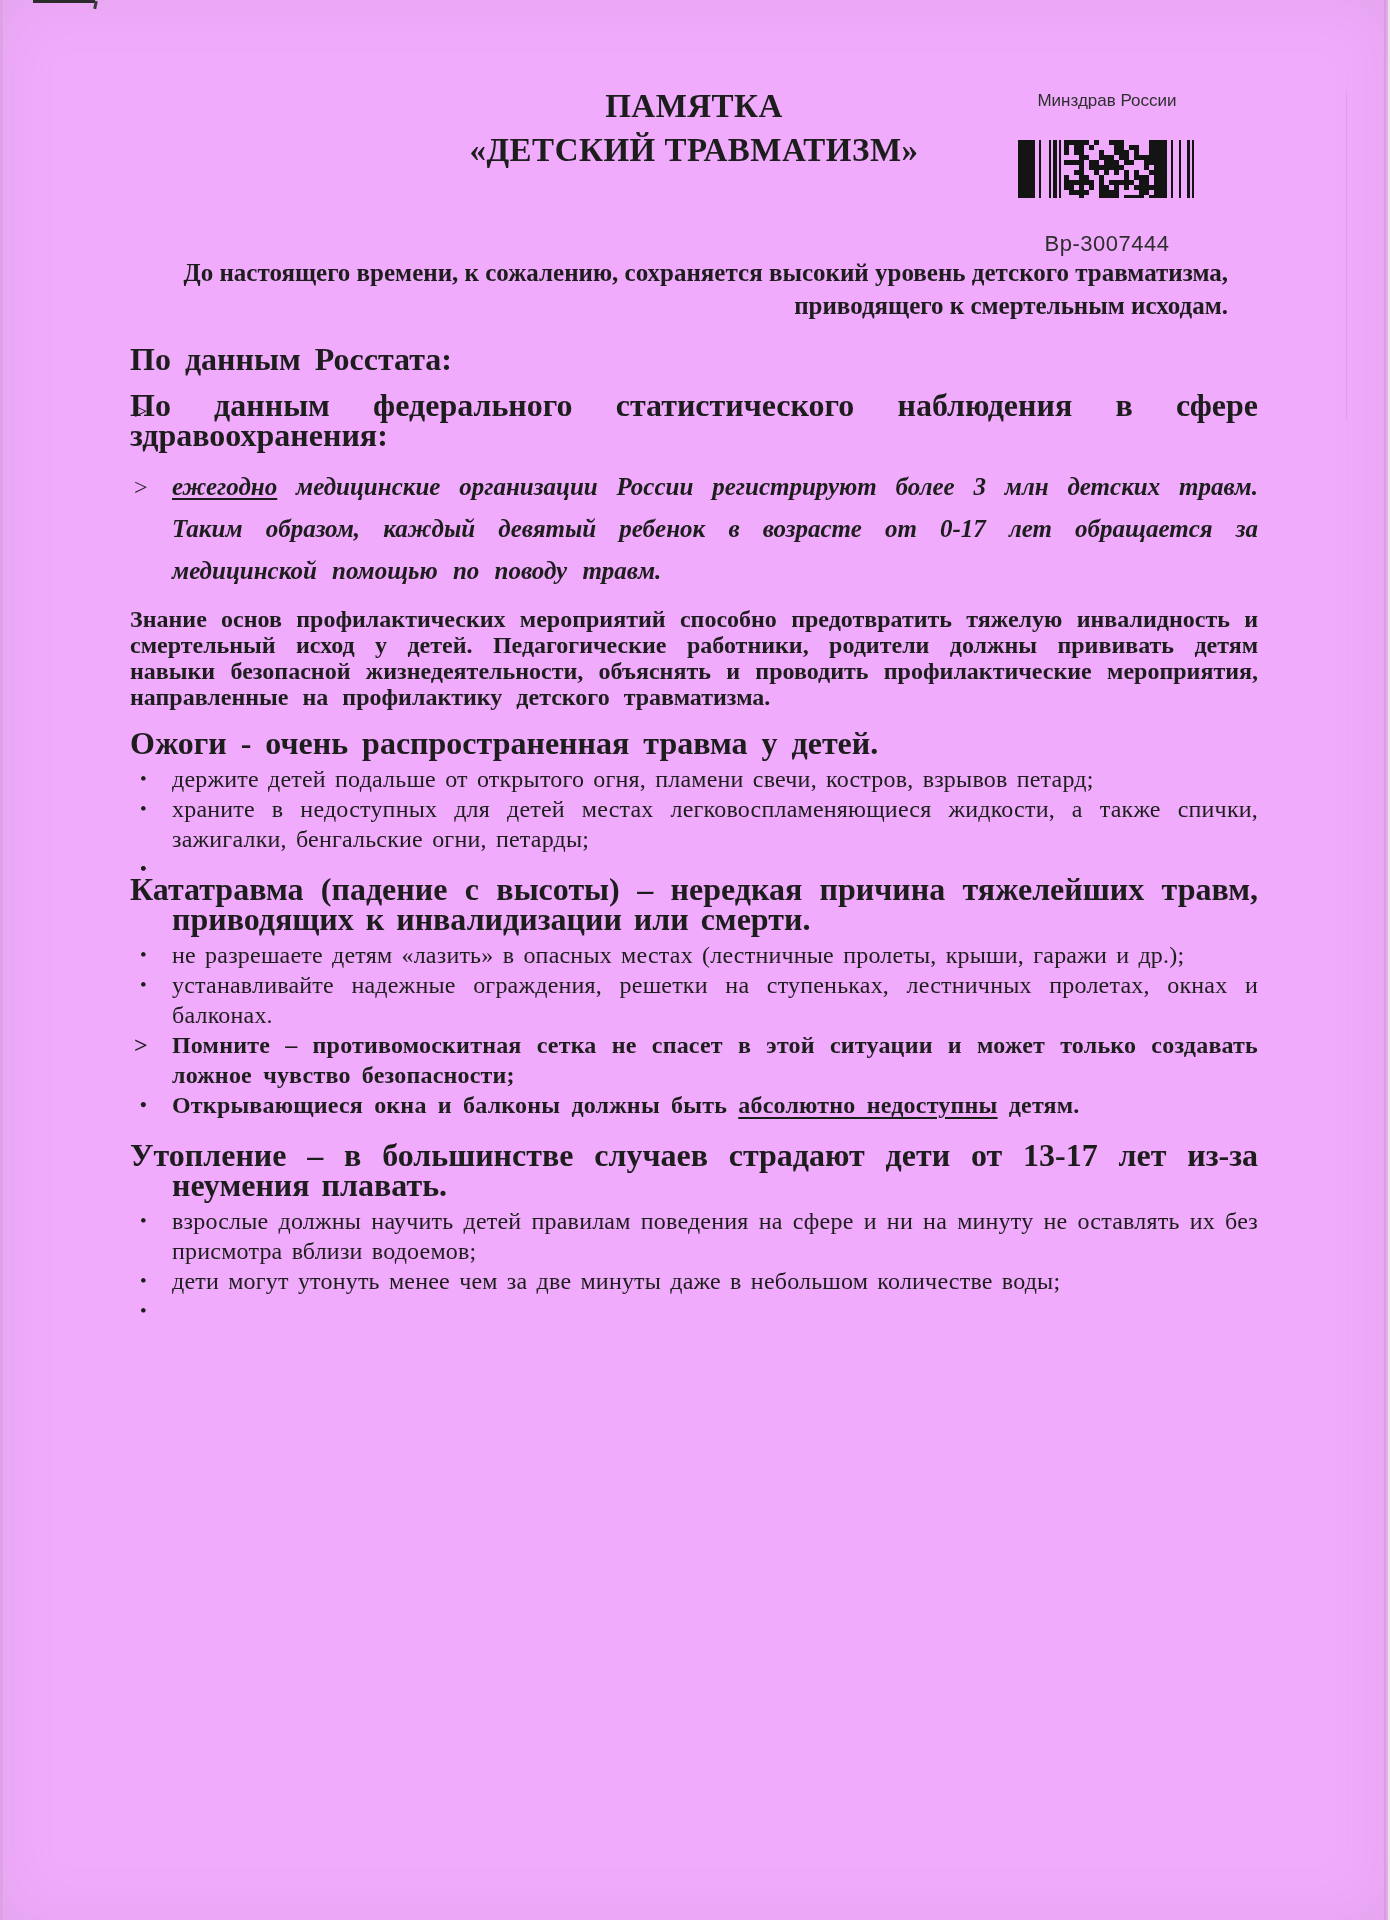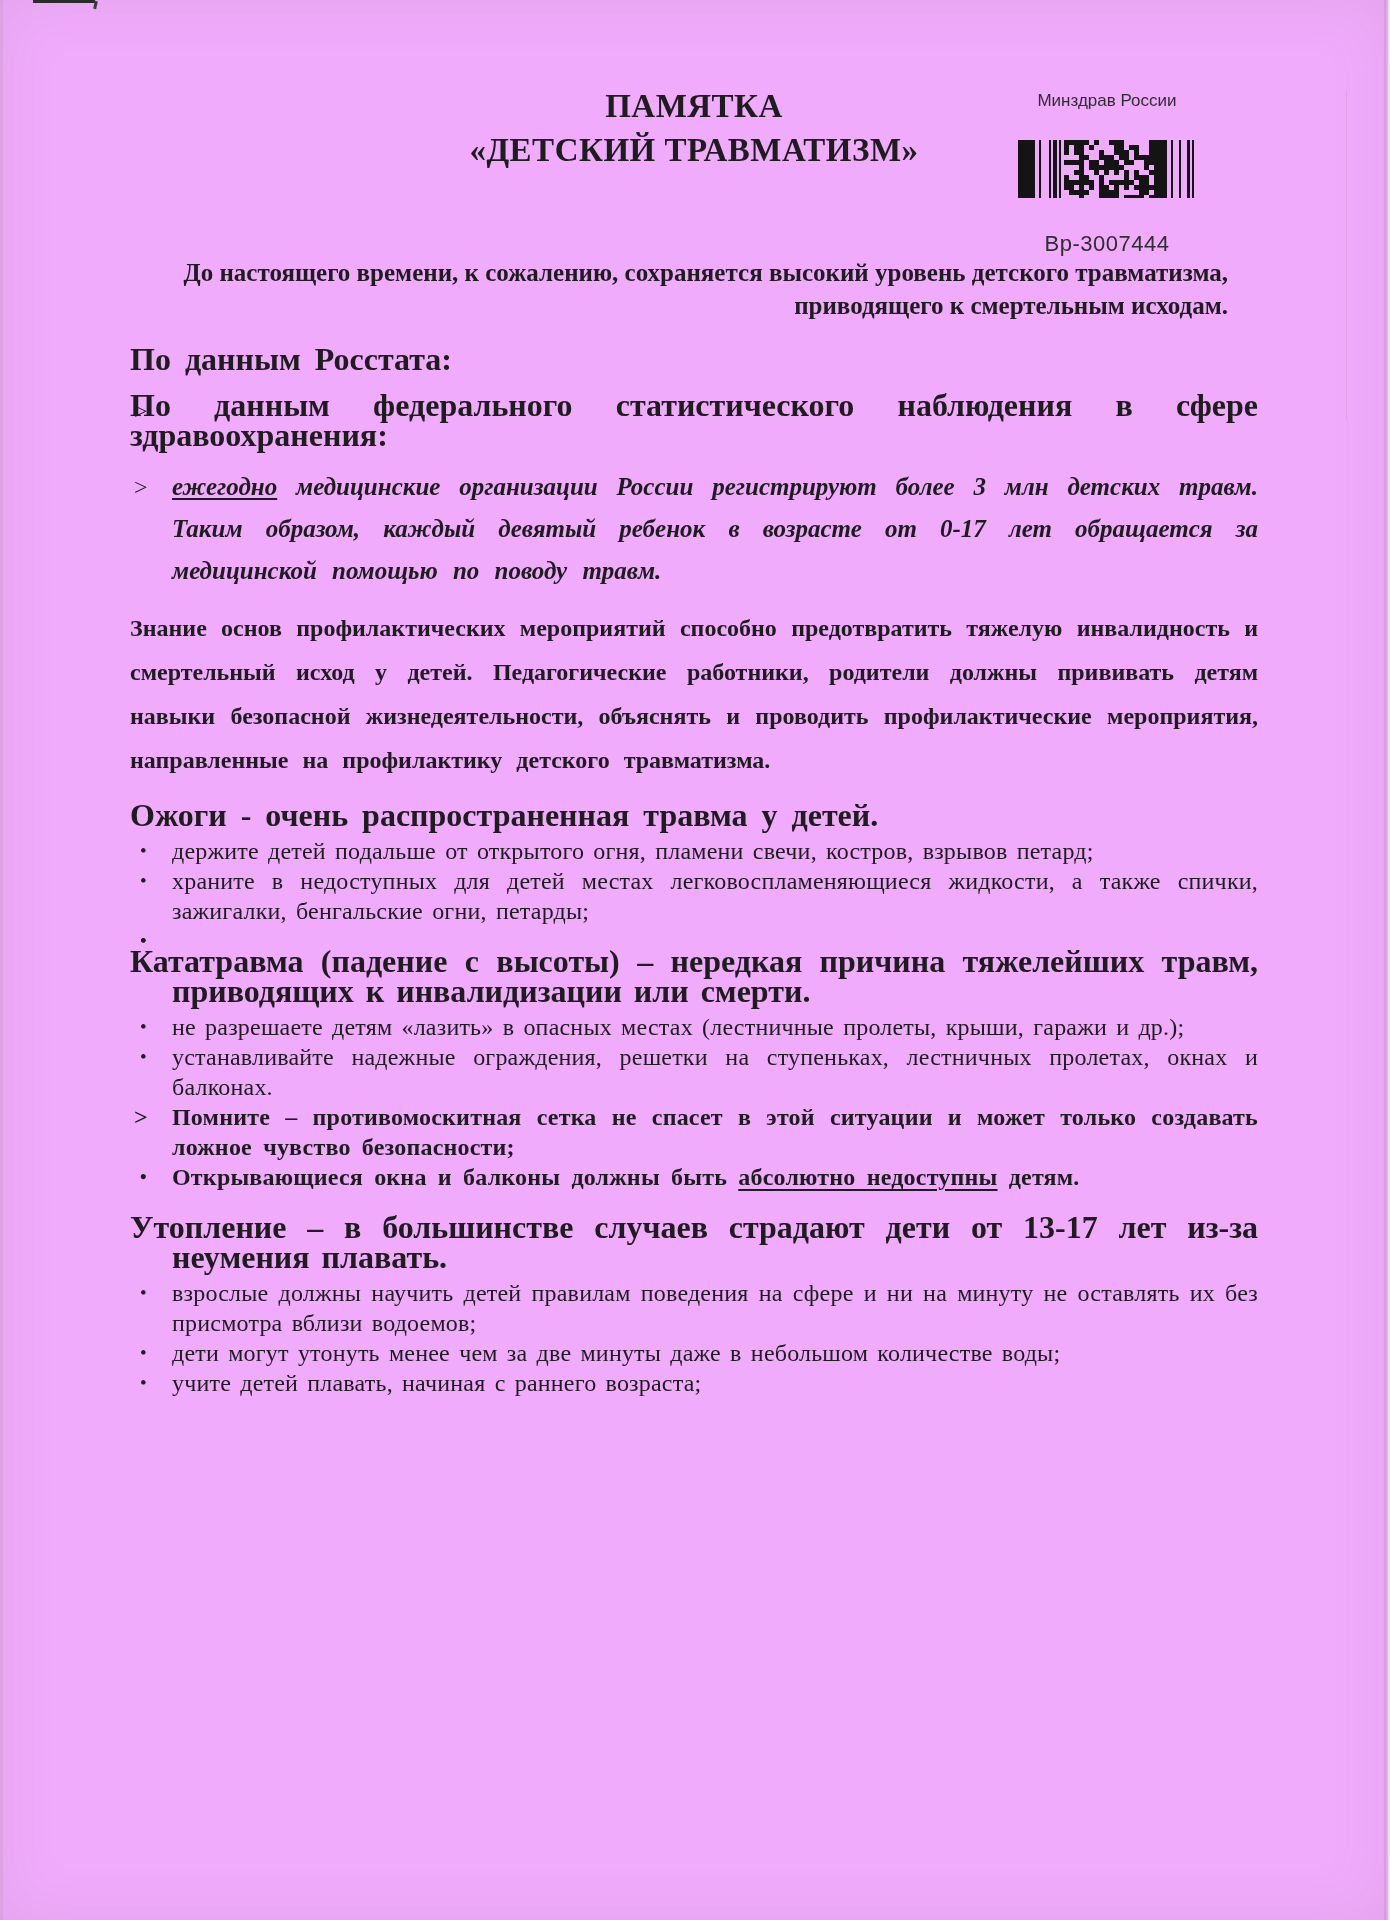--- a/index.html
+++ b/index.html
@@ -29,21 +29,21 @@
   .doc-code{font-size:22px;margin-top:33px;letter-spacing:0.5px;}
 
   
   .content{position:absolute;left:130px;top:0;width:1128px;padding-top:256px;}
   .intro{font-size:25px;font-weight:bold;line-height:33px;text-align:right;
          padding:0 30px 0 20px;margin:0 0 22px 0;}
   .heading{font-size:32px;font-weight:bold;line-height:30px;margin:0 0 16px 0;
            text-align:justify;word-spacing:6px;}
   .heading.tight{margin-bottom:6px;}
   .hang{padding-left:42px;text-indent:-42px;word-spacing:4px;}
-  .para-bold{font-size:24px;font-weight:bold;line-height:44px;text-align:justify;
+  .para-bold{font-size:24px;font-weight:bold;line-height:26px;text-align:justify;
              word-spacing:8px;margin:0 0 18px 0;}
   .arrow-item{position:relative;padding-left:42px;font-size:25px;font-weight:bold;
               font-style:italic;line-height:42px;text-align:justify;word-spacing:9px;
               margin:0 0 14px 0;}
   .arrow-item .marker{position:absolute;left:4px;top:0;font-style:normal;font-weight:normal;
                       font-size:24px;word-spacing:0;}
   .list{margin:0 0 20px 0;}
   .item{position:relative;padding-left:42px;font-size:24px;line-height:30px;
         text-align:justify;letter-spacing:0.2px;word-spacing:3px;}
   .item .marker{position:absolute;left:10px;top:0;font-size:19px;}
@@ -235,17 +235,17 @@
       <div class="item"><span class="marker">•</span><span>не разрешаете детям «лазить» в опасных местах (лестничные пролеты, крыши, гаражи и др.);</span></div>
       <div class="item"><span class="marker">•</span><span>устанавливайте надежные ограждения, решетки на ступеньках, лестничных пролетах, окнах и балконах.</span></div>
       <div class="item bold"><span class="marker arrow">&gt;</span><span>Помните – противомоскитная сетка не спасет в этой ситуации и может только создавать ложное чувство безопасности;</span></div>
       <div class="item bold"><span class="marker">•</span><span>Открывающиеся окна и балконы должны быть </span><span class="underline">абсолютно недоступны</span><span> детям.</span></div>
     </div>
 
     <h3 class="heading tight hang">Утопление – в большинстве случаев страдают дети от 13-17 лет из-за неумения плавать.</h3>
     <div class="list">
       <div class="item"><span class="marker">•</span><span>взрослые должны научить детей правилам поведения на сфере и ни на минуту не оставлять их без присмотра вблизи водоемов;</span></div>
       <div class="item"><span class="marker">•</span><span>дети могут утонуть менее чем за две минуты даже в небольшом количестве воды;</span></div>
-      <div class="item"><span class="marker">•</span><span>учите детей плавать, начиная с раннего возраста;</span></div>
+      <div class="item"><span class="marker">•</span></div>
     </div>
 
   </div>
 </div>
 
 </body></html>

